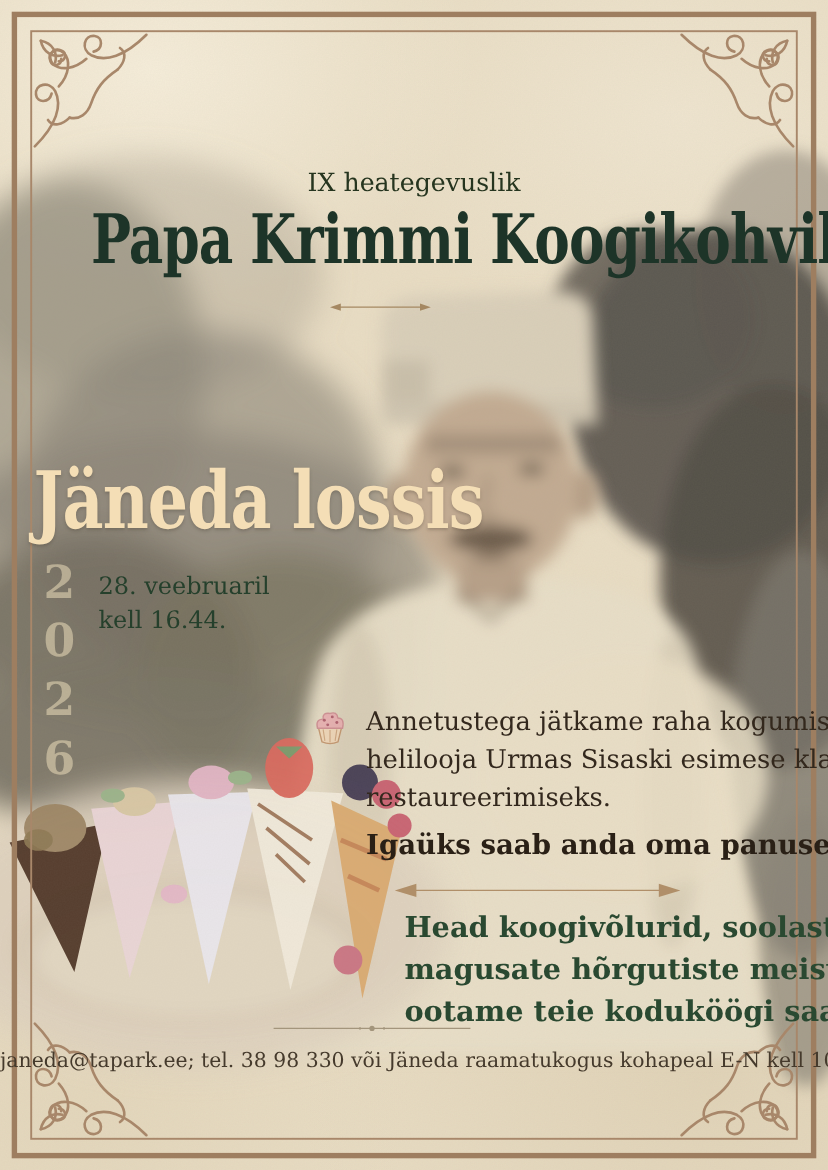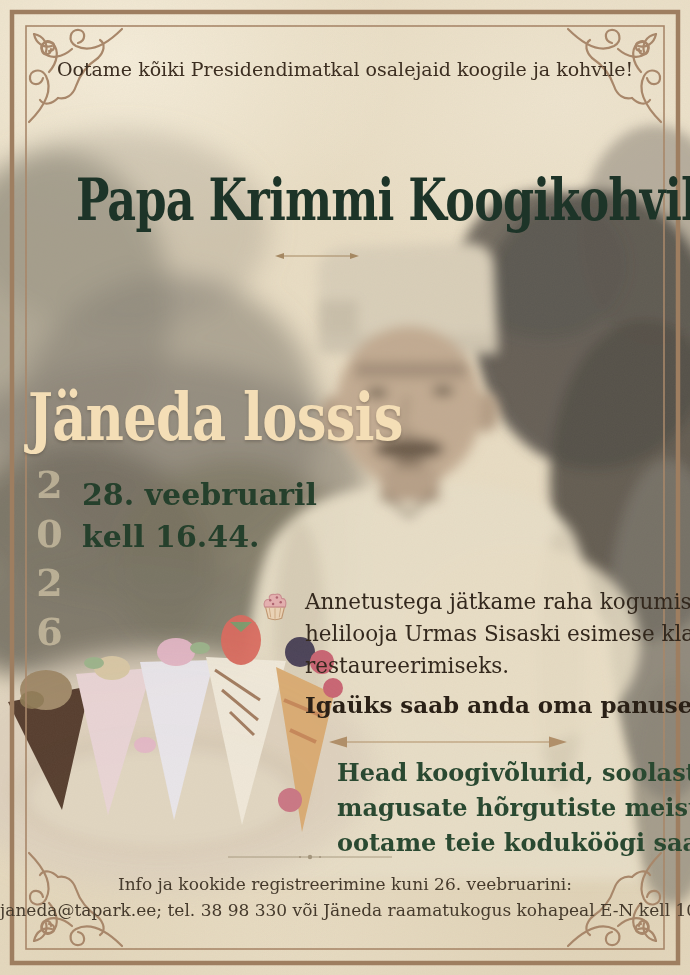--- a/index.html
+++ b/index.html
@@ -15,21 +15,21 @@
   }
   .scene,.frame{position:absolute;inset:0;width:690px;height:975px;}
   .frame{pointer-events:none;}
   .txt{position:absolute;white-space:nowrap;}
   .center{left:0;width:690px;text-align:center;}
   .top-note{top:58px;font-size:19px;color:#3c2e21;}
   .edition{top:140px;font-size:21px;color:#26351f;}
   .title{top:166px;font-size:57px;font-weight:bold;color:#1d3428;letter-spacing:-1px;transform:scaleX(.78);transform-origin:50% 50%;}
   .venue{left:28px;top:378px;font-size:66px;font-weight:bold;color:#f4deb6;letter-spacing:-1px;
          transform:scaleX(.8);transform-origin:0 0;text-shadow:0 2px 3px rgba(50,42,32,.25);}
-  .date{left:82px;top:474px;font-size:30px;font-weight:bold;color:#25402c;line-height:1.4;}
+  .date{left:82px;top:474px;font-size:20px;font-weight:normal;color:#25402c;line-height:1.4;}
   .donation{left:305px;top:586px;font-size:21.5px;color:#33281d;line-height:1.48;}
   .donation .emph{font-size:23px;font-weight:bold;color:#2a2016;margin-top:7px;}
   .bakers{left:337px;top:756px;font-size:24px;font-weight:bold;color:#2a4931;line-height:1.45;}
   .footer{top:872px;font-size:17px;color:#453a2c;line-height:1.5;}
   .watermark{left:30px;top:462px;width:42px;height:160px;
     writing-mode:vertical-rl;text-orientation:upright;text-align:center;
     font-size:38px;font-weight:bold;color:rgba(235,220,186,.55);letter-spacing:4px;}
   .cupcake{position:absolute;left:256px;top:586px;width:38px;height:38px;}
 </style>
 </head>
@@ -166,21 +166,21 @@
       <path d="M 567,742 L 549,736.5 v 11 z" stroke="none"></path>
     </g>
     <g stroke="#a3957c" fill="#a3957c">
       <line x1="228" y1="857" x2="392" y2="857" stroke-width="0.9"></line>
       <circle cx="310" cy="857" r="2.2" stroke="none"></circle>
       <circle cx="300" cy="857" r="1" stroke="none"></circle>
       <circle cx="320" cy="857" r="1" stroke="none"></circle>
     </g>
   </svg>
 
-  <div class="txt center top-note">Ootame kõiki Presidendimatkal osalejaid koogile ja kohvile!</div>
+  <div class="txt center edition">IX heategevuslik</div>
   <div class="txt center title">Papa Krimmi Koogikohvik</div>
   <div class="txt venue">Jäneda lossis</div>
 
   <div class="txt date">
     <div>28. veebruaril</div>
     <div>kell 16.44.</div>
   </div>
 
   <svg class="cupcake" viewBox="0 0 40 40" aria-hidden="true">
     <g opacity=".8">
@@ -201,17 +201,16 @@
     <div class="emph">Igaüks saab anda oma panuse!</div>
   </div>
 
   <div class="txt bakers">
     <div>Head koogivõlurid, soolaste ja</div>
     <div>magusate hõrgutiste meistrid,</div>
     <div>ootame teie koduköögi saavutusi!</div>
   </div>
 
   <div class="txt center footer">
-    <div>Info ja kookide registreerimine kuni 26. veebruarini:</div>
     <div>janeda@tapark.ee; tel. 38 98 330 või Jäneda raamatukogus kohapeal E-N kell 10 – 18.</div>
   </div>
 
 </div>
 
 </body></html>

